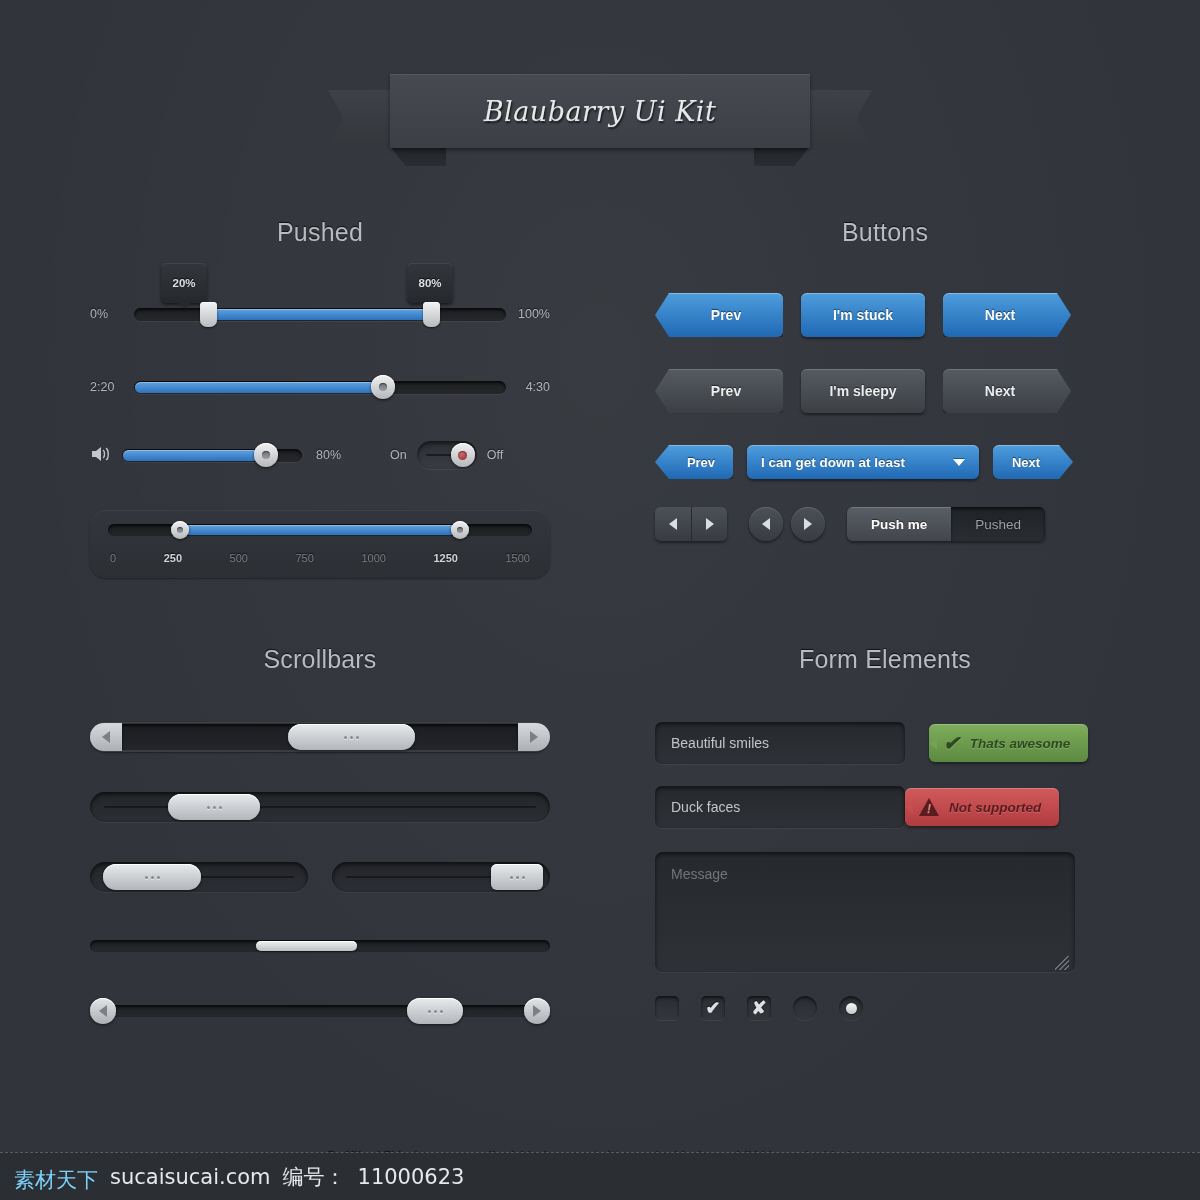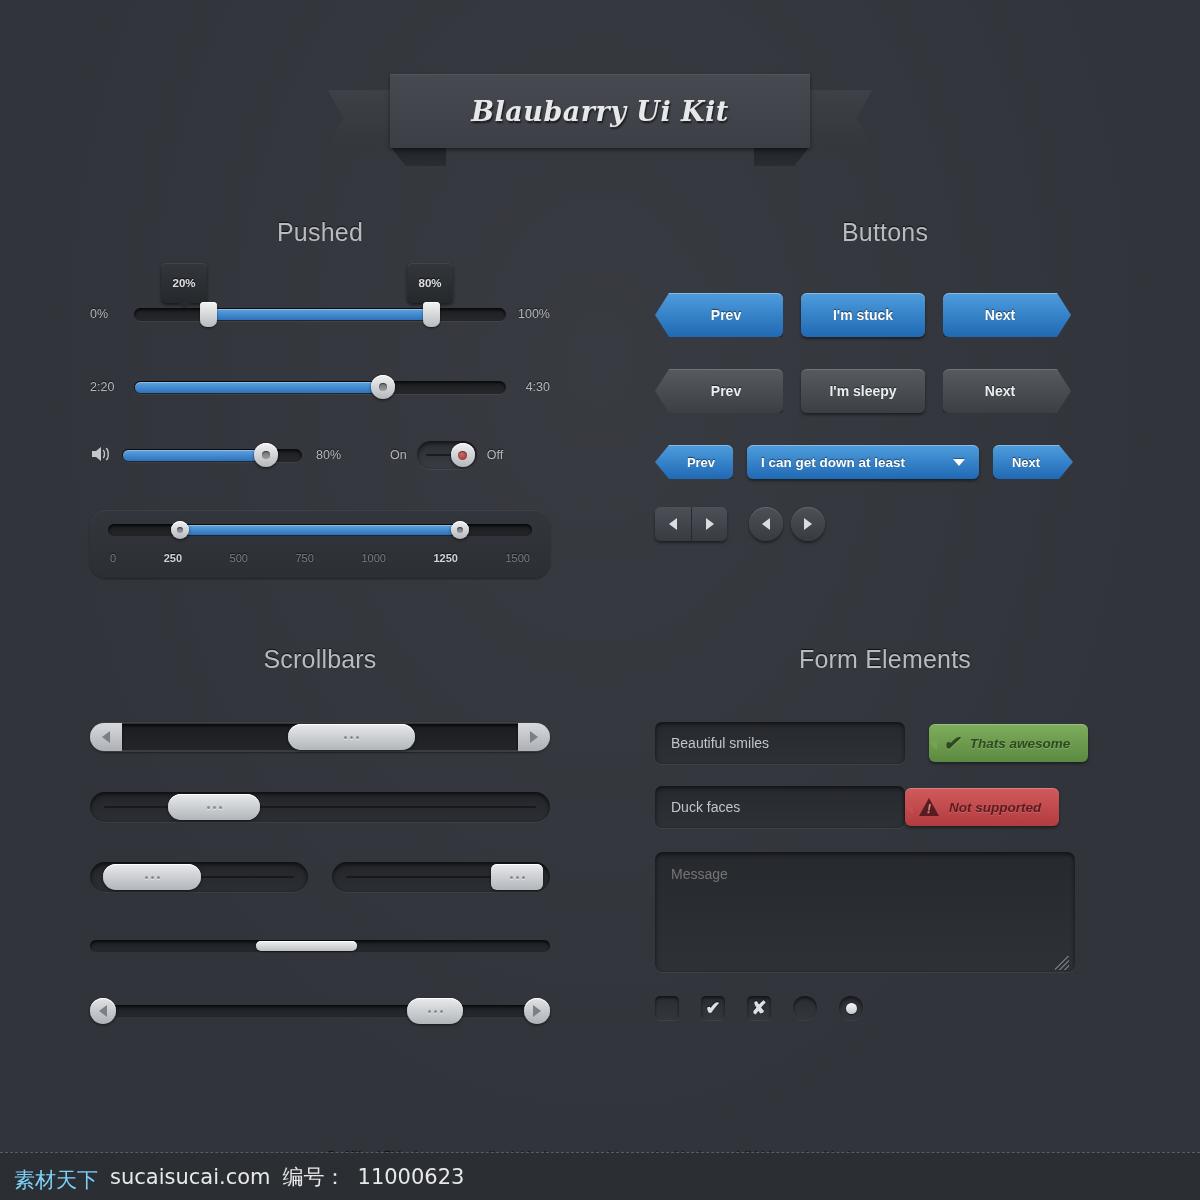--- a/index.html
+++ b/index.html
@@ -62,21 +62,21 @@
     position: absolute;
     top: 0; left: 0;
     width: 420px; height: 74px;
     background: linear-gradient(180deg,#474b51,#3c4046);
     box-shadow: 0 2px 4px rgba(0,0,0,.45), inset 0 1px 0 rgba(255,255,255,.07);
     display: flex; align-items: center; justify-content: center;
   }
   .ribbon-title {
     font-family: "DejaVu Serif", serif;
     font-style: italic;
-    font-weight: bold;
+    font-weight: normal;
     font-size: 27px;
     color: #e8e9ea;
     letter-spacing: .5px;
     text-shadow: 1px 2px 2px rgba(0,0,0,.7), 0 1px 0 rgba(255,255,255,.12);
   }
 
   
   .section-title {
     font-size: 25px;
     font-weight: normal;
@@ -726,20 +726,24 @@
           </div>
       </div>
       <div style="display:flex;gap:8px;">
         <div class="circ-btn">
             <i class="tri-l"></i>
           </div>
         <div class="circ-btn">
             <i class="tri-r"></i>
           </div>
       </div>
+      <div class="push-group">
+        <div class="push-on">Push me</div>
+        <div class="push-off">Pushed</div>
+      </div>
     </div>
   </div>
 
   <div class="col col-left" id="scroll">
     <div class="section-title">Scrollbars</div>
 
     <div class="sb-outer" style="margin-top:48px;">
       <div class="sb-arrow l">
           <i class="tri-l-dk"></i>
         </div>

